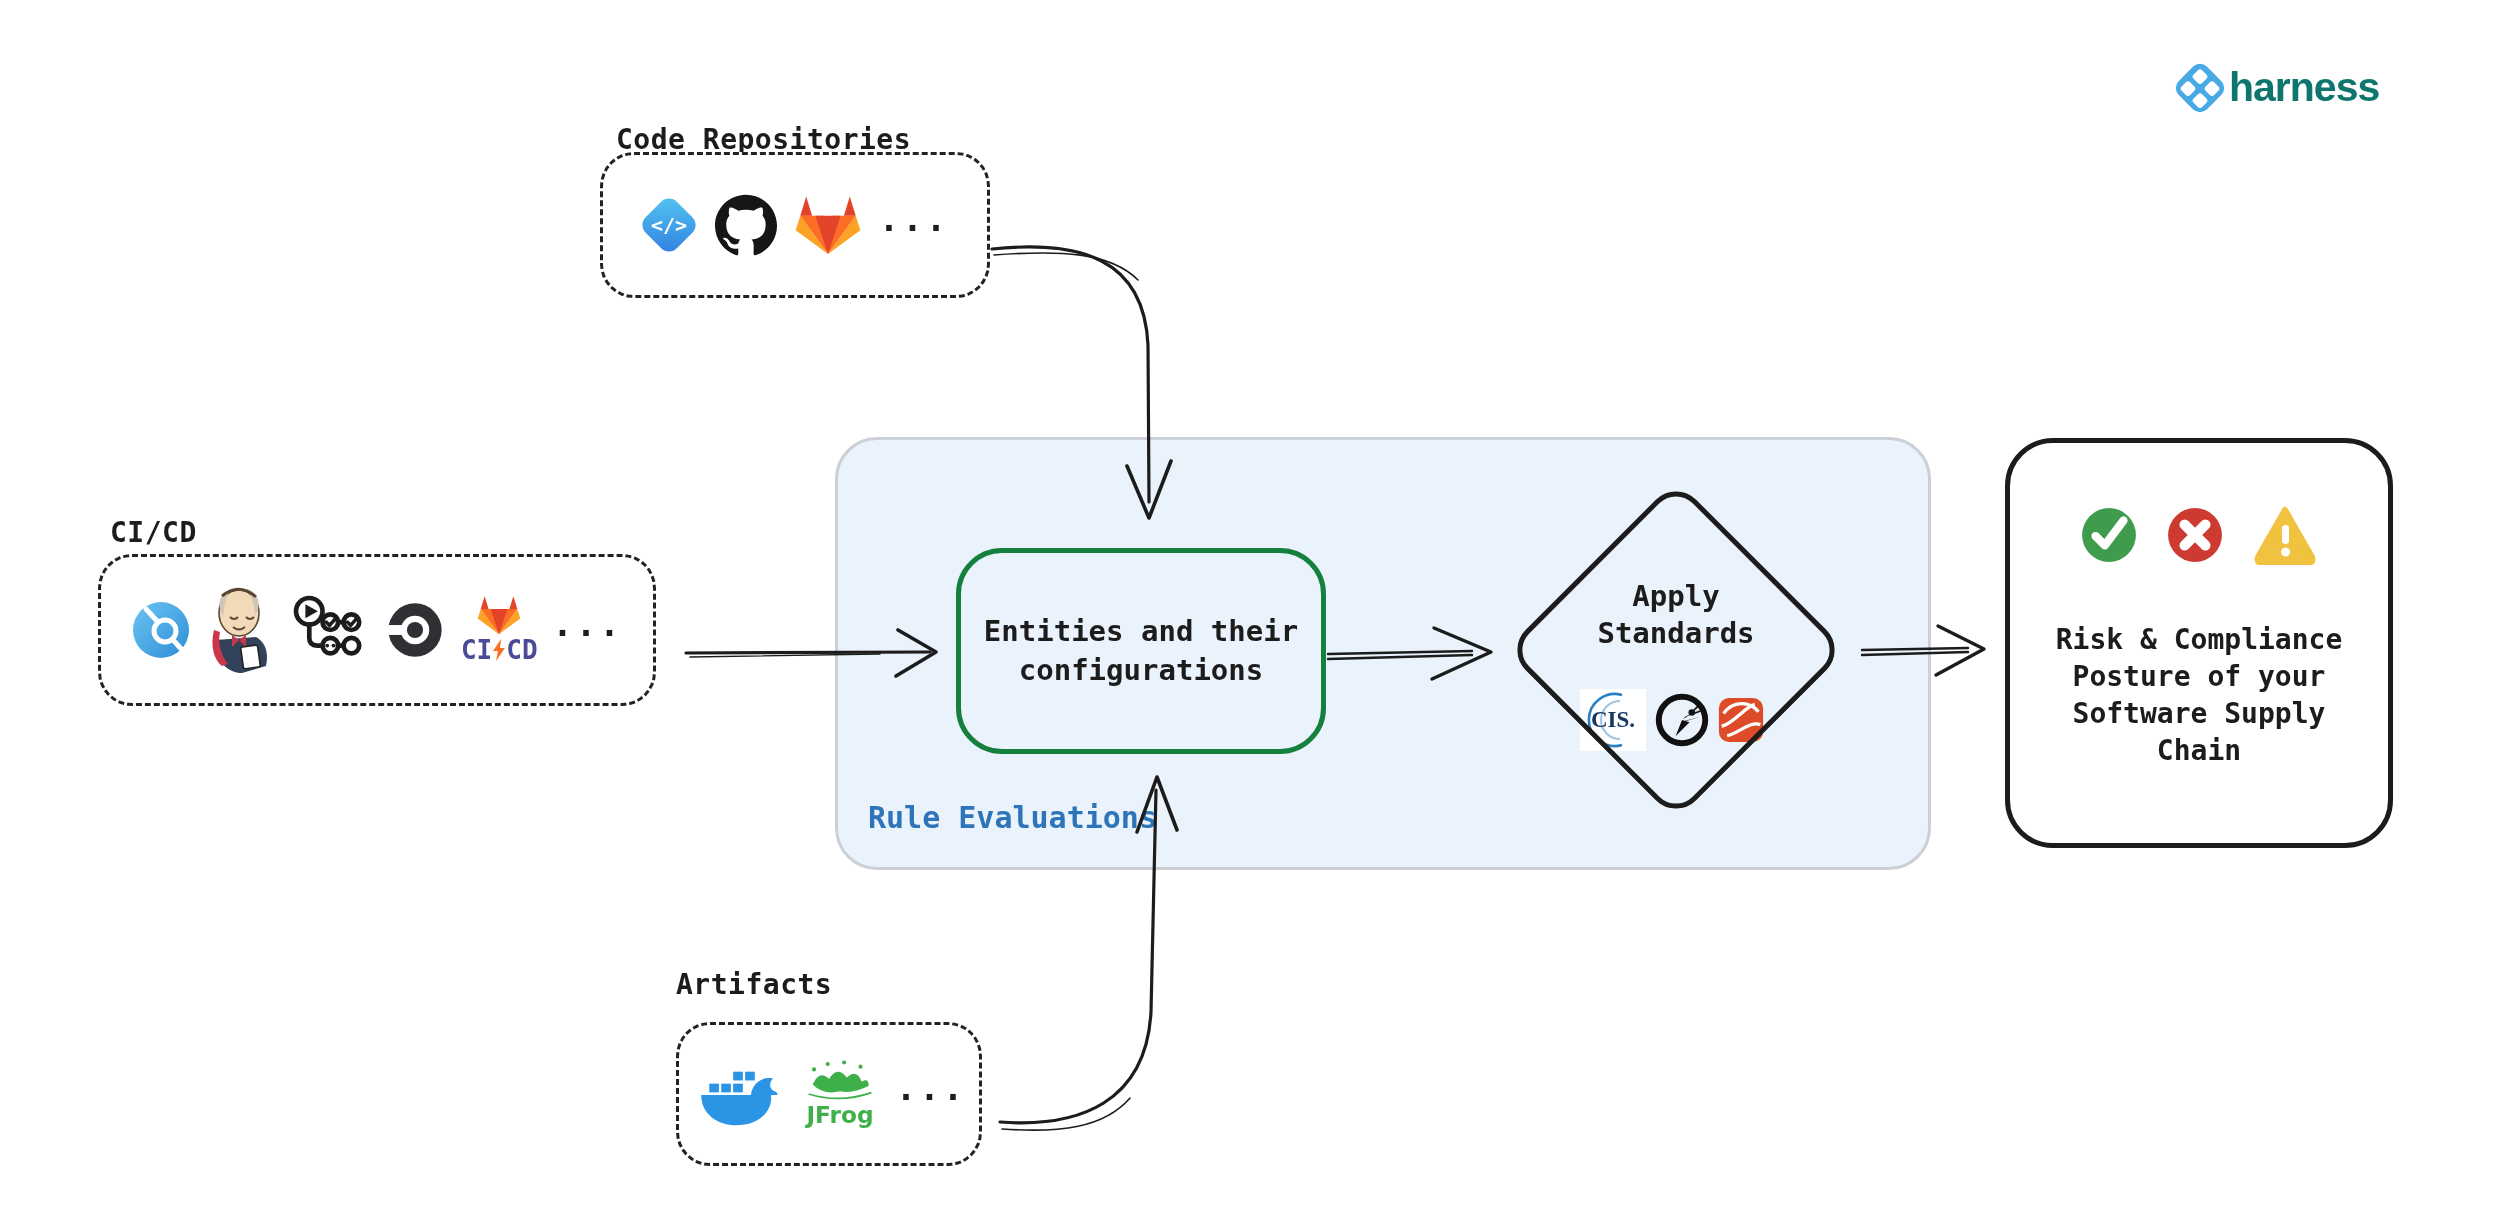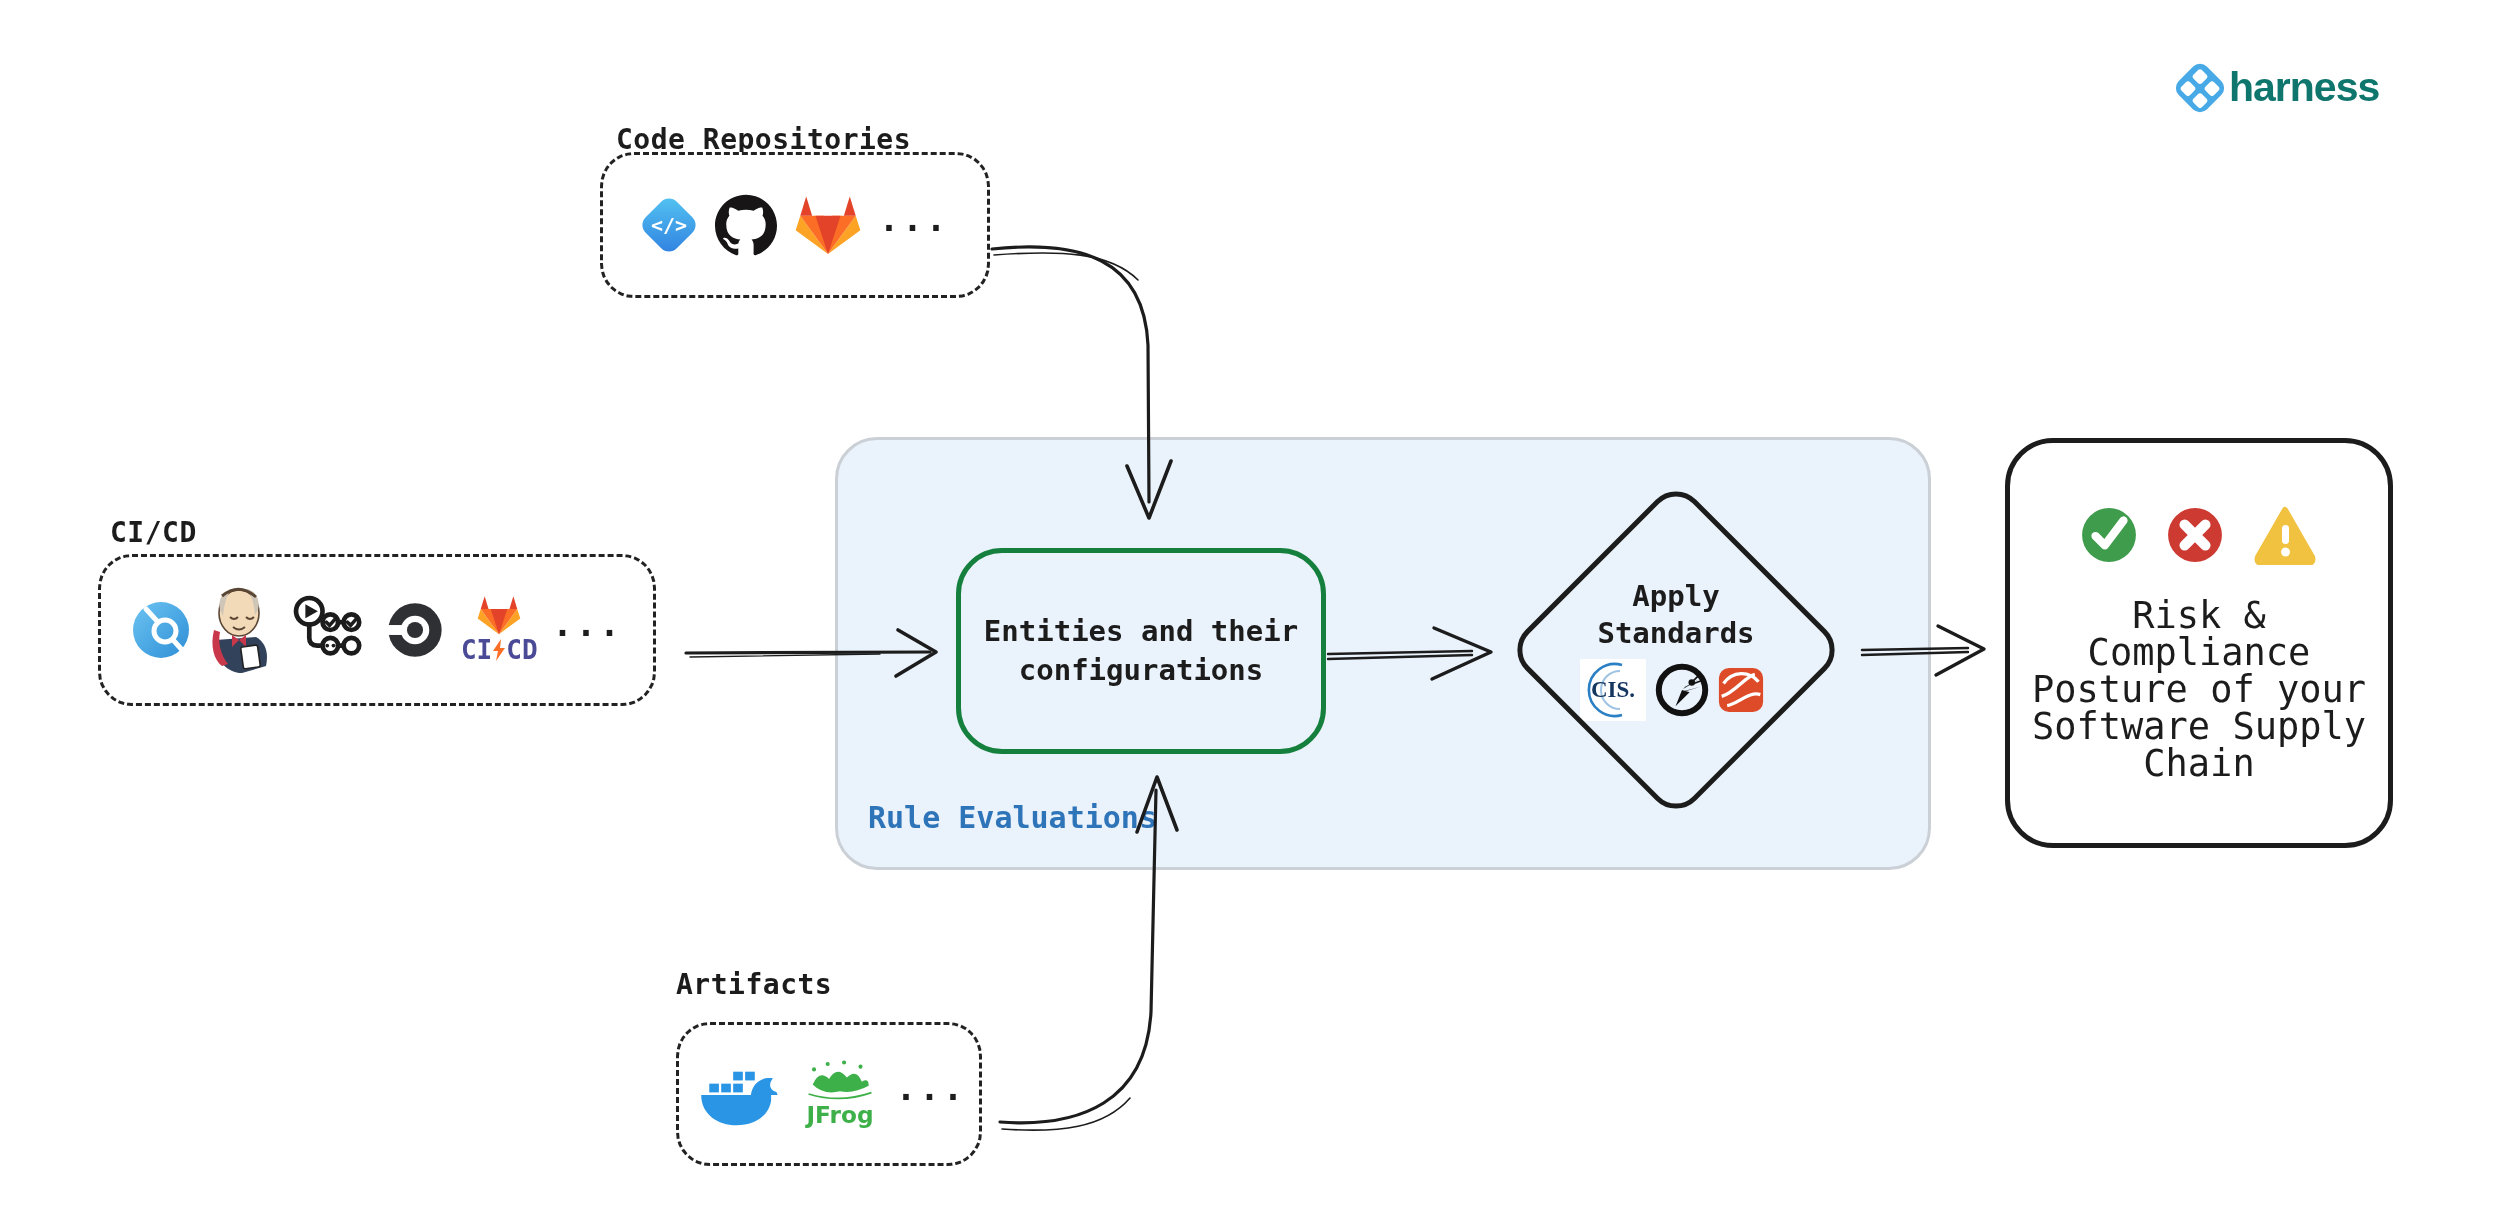--- a/index.html
+++ b/index.html
@@ -11,28 +11,28 @@
               display:flex;align-items:center;justify-content:center;gap:18px;}
   .dots{font-size:34px;font-weight:700;color:#1d1d1d;letter-spacing:3px;line-height:1;transform:translateY(-6px);}
   .panel{position:absolute;left:835px;top:437px;width:1090px;height:427px;background:#eaf2fb;
          border:3px solid #cbd0d6;border-radius:42px;}
   .panel-label{position:absolute;left:868px;top:800px;font-size:30px;font-weight:700;color:#2e74b9;}
   .entities{position:absolute;left:956px;top:548px;width:360px;height:196px;border:5px solid #15803d;
             border-radius:46px;display:flex;flex-direction:column;align-items:center;justify-content:center;
             font-size:29px;font-weight:600;line-height:39px;color:#1c1c1c;}
   .diamond-text{position:absolute;left:1556px;top:578px;width:240px;text-align:center;
                 font-size:29px;font-weight:600;line-height:37px;color:#1c1c1c;}
-  .std-icons{position:absolute;left:1580px;top:659px;display:flex;align-items:center;gap:9px;}
+  .std-icons{position:absolute;left:1580px;top:689px;display:flex;align-items:center;gap:9px;}
   .cis{width:66px;height:62px;background:#fff;position:relative;display:flex;align-items:center;justify-content:center;}
   .cis span{font-family:"Liberation Serif",serif;font-weight:700;font-size:23px;color:#15365f;z-index:2;}
   .cis svg{position:absolute;left:0;top:0;}
   .outcome{position:absolute;left:2005px;top:438px;width:378px;height:400px;background:#fff;
            border:5px solid #1c1c1c;border-radius:48px;display:flex;flex-direction:column;align-items:center;}
   .status-row{display:flex;align-items:center;gap:28px;margin-top:62px;}
-  .outcome-text{margin-top:32px;text-align:center;font-size:37px;font-weight:400;line-height:37px;color:#1c1c1c;}
+  .outcome-text{margin-top:56px;text-align:center;font-size:28px;font-weight:700;line-height:37px;color:#1c1c1c;}
   .brand{position:absolute;left:2180px;top:64px;display:flex;align-items:center;gap:9px;}
   .brand-word{font-family:"Liberation Sans",sans-serif;font-weight:700;font-size:41px;color:#0f766e;letter-spacing:-1px;}
   .h-logo{width:40px;height:40px;background:#47a9e6;border-radius:10px;transform:rotate(45deg);
           display:grid;grid-template-columns:12px 12px;grid-template-rows:12px 12px;gap:5px;
           align-content:center;justify-content:center;}
   .h-logo i{background:#fff;border-radius:3px;display:block;}
   .hc-icon{width:56px;height:56px;display:flex;align-items:center;justify-content:center;}
   .hc-diamond{width:44px;height:44px;border-radius:11px;transform:rotate(45deg);
               background:linear-gradient(135deg,#55c6f2,#2f7fe0);display:flex;align-items:center;justify-content:center;}
   .hc-diamond b{transform:rotate(-45deg);color:#fff;font-size:20px;font-weight:700;}

